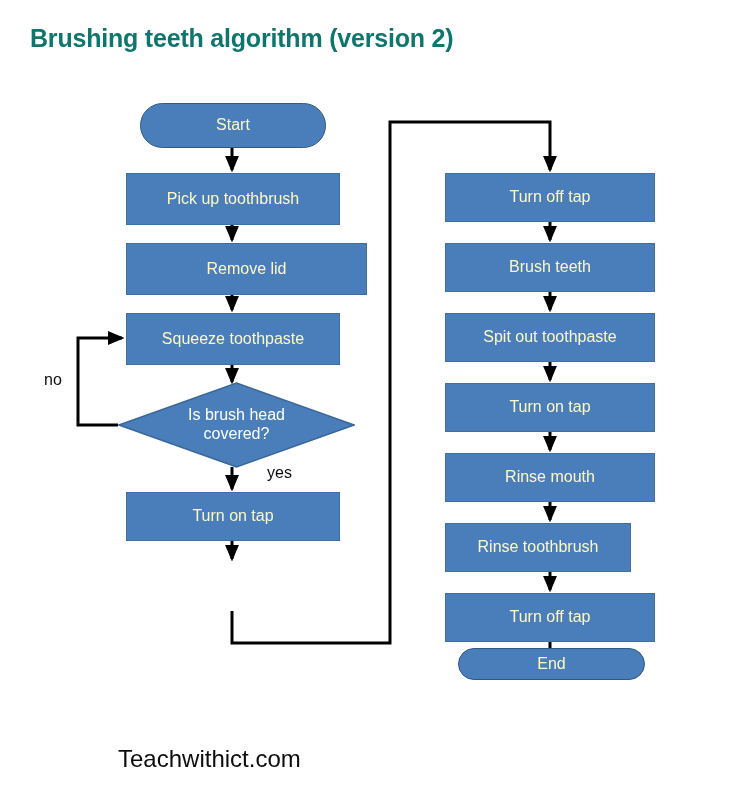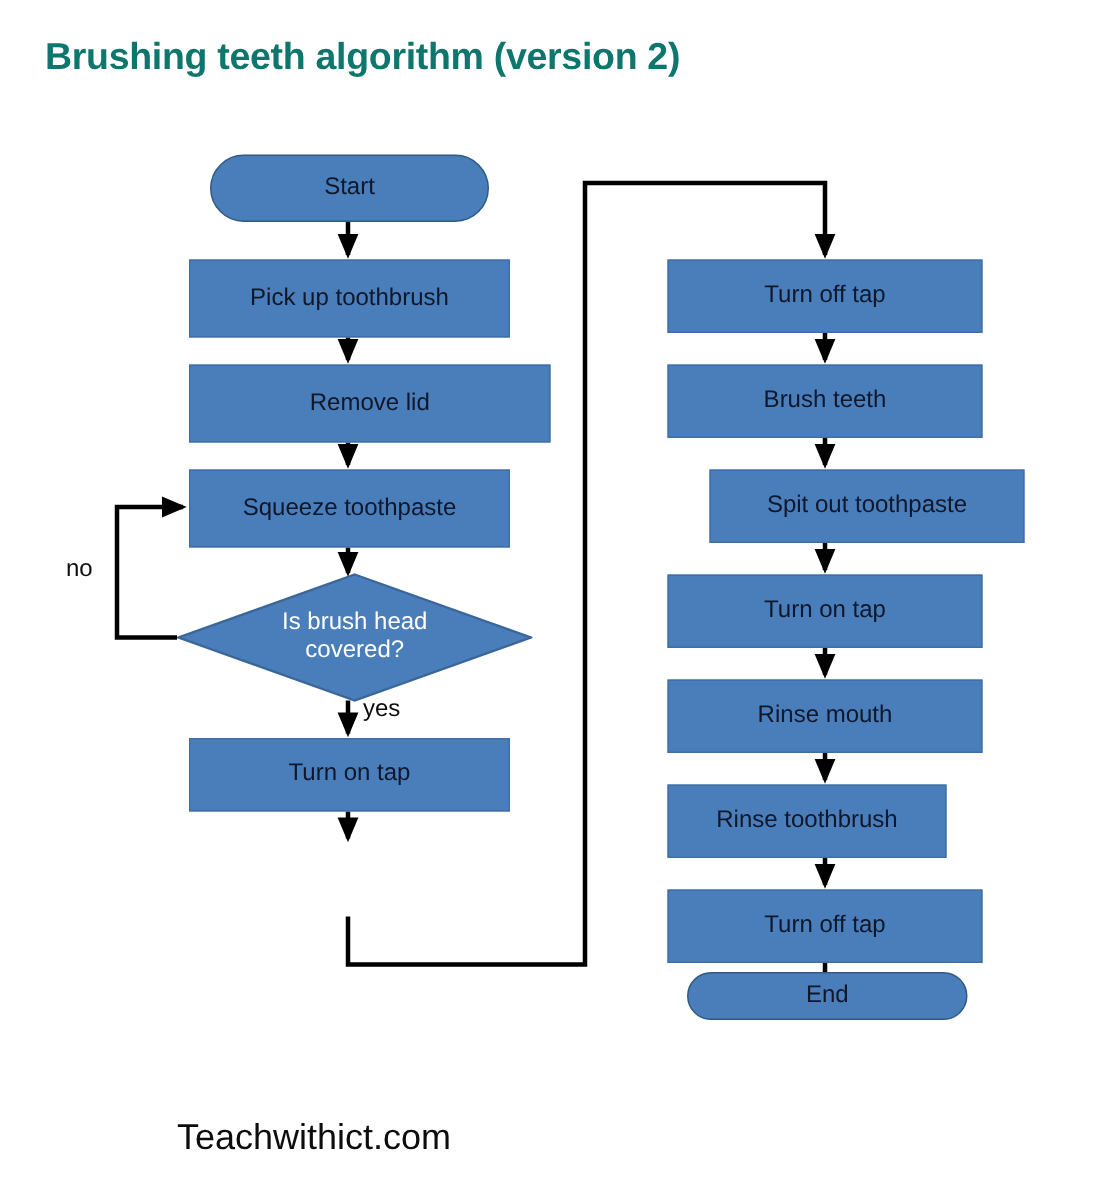--- a/index.html
+++ b/index.html
@@ -48,21 +48,21 @@
     width: 732px;
     height: 800px;
     pointer-events: none;
   }
 
   .node {
     position: absolute;
     box-sizing: border-box;
     background: #4a7ebb;
     border: 1px solid #3a6699;
-    color: #0f172a;
+    color: #fef9c3;
     display: flex;
     align-items: center;
     justify-content: center;
     text-align: right;
     font-size: 16px;
     line-height: 1.15;
     padding: 12px 6px;
   }
   .node.terminator {
     border-radius: 999px;
@@ -158,30 +158,30 @@
   <div class="diamond" style="left:118px; top:382px; width:237px; height:86px;">
     <svg width="237" height="86" viewBox="0 0 237 86">
       <polygon points="118.5,1 236,43 118.5,85 1,43" fill="#4a7ebb" stroke="#3a6699" stroke-width="1.5"></polygon>
     </svg>
     <span class="dlabel">Is brush head
 covered?</span>
   </div>
 
   <div class="edge-label" style="left:44px; top:371px;">no</div>
 
-  <div class="edge-label" style="left:242px; top:464px;">yes</div>
+  <div class="edge-label" style="left:267px; top:464px;">yes</div>
 
   <div class="node process" style="left:126px; top:492px; width:214px; height:49px;">Turn on tap</div>
 
 
   <div class="node process" style="left:445px; top:173px; width:210px; height:49px;">Turn off tap</div>
 
   <div class="node process" style="left:445px; top:243px; width:210px; height:49px;">Brush teeth</div>
 
-  <div class="node process" style="left:445px; top:313px; width:210px; height:49px;margin-left:28px;">Spit out toothpaste</div>
+  <div class="node process" style="left:445px; top:313px; width:210px; height:49px;">Spit out toothpaste</div>
 
   <div class="node process" style="left:445px; top:383px; width:210px; height:49px;">Turn on tap</div>
 
   <div class="node process" style="left:445px; top:453px; width:210px; height:49px;">Rinse mouth</div>
 
   <div class="node process" style="left:445px; top:523px; width:186px; height:49px;">Rinse toothbrush</div>
 
   <div class="node process" style="left:445px; top:593px; width:210px; height:49px;">Turn off tap</div>
 
   <div class="node terminator" style="left:458px; top:648px; width:187px; height:32px;">End</div>

